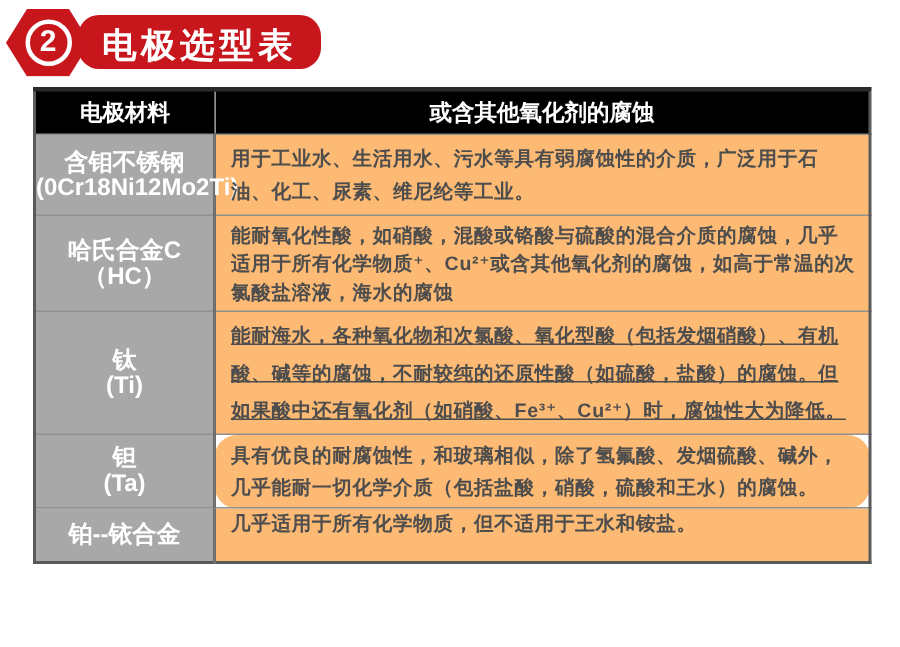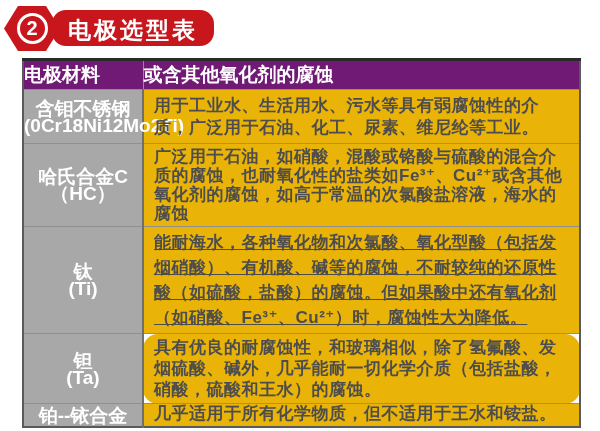--- a/index.html
+++ b/index.html
@@ -39,46 +39,46 @@
     position: absolute; left: 22px; top: 58px;
     width: 559px;
     border-collapse: collapse;
     border: 2px solid #5a5a5a;
     border-top: 3px solid #2a2a2a;
     table-layout: fixed;
   }
   .spec col.c1 { width: 120px; }
   .spec th, .spec td { border: 1px solid #8f8f8f; }
   .spec th {
-    background: #701a75; color: #ffffff;
-    font-size: 19px; font-weight: bold;
-    height: 30px; text-align: left;
+    background: #000000; color: #ffffff;
+    font-size: 15px; font-weight: bold;
+    height: 30px; text-align: center;
   }
   .spec td.mat {
     background: #a8a8a8; color: #ffffff;
-    font-size: 19px; font-weight: bold;
+    font-size: 16px; font-weight: bold;
     text-align: center; vertical-align: middle;
     border-right: 2px solid #6f6f6f;
     line-height: 17px;
   }
   .spec td.desc {
-    background: #eab308; color: #4d4d4d;
-    font-size: 17px; font-weight: bold;
+    background: #fdba74; color: #4d4d4d;
+    font-size: 13px; font-weight: bold;
     padding: 3px 8px 3px 10px;
     vertical-align: middle;
     line-height: 20px;
     letter-spacing: 0.5px;
   }
   tr.r1 { height: 54px; }  tr.r1 td.desc { line-height: 22px; }
   tr.r2 { height: 46px; }  tr.r2 td.desc { line-height: 21px; }
   tr.r3 { height: 62px; }  tr.r3 td.desc { line-height: 19px; }
   tr.r4 { height: 78px; }  tr.r4 td.desc { line-height: 25px; text-decoration: underline; }
   tr.r5 { height: 44px; }  tr.r5 td.desc { line-height: 21px; border-radius: 15px; }
   tr.r6 { height: 22px; }  tr.r6 td.desc { padding-top: 0; padding-bottom: 0; line-height: 19px; }
-  tr.r7 { height: 22px; }  tr.r7 td.desc { padding-top: 0; padding-bottom: 3px; line-height: 19px; }
+  tr.r7 { height: 22px; }  tr.r7 td.desc { padding-top: 0; padding-bottom: 16px; line-height: 19px; }
 </style>
 </head>
 <body>
 
 <div class="banner">
   <div class="hex">
     <div class="hex-circle">2</div>
   </div>
   <div class="ribbon">
     <span>电极选型表</span>
@@ -100,21 +100,21 @@
       <div>含钼不锈钢</div>
       <div>(0Cr18Ni12Mo2Ti)</div>
     </td>
     <td class="desc">用于工业水、生活用水、污水等具有弱腐蚀性的介质，广泛用于石油、化工、尿素、维尼纶等工业。</td>
   </tr>
   <tr class="r3">
     <td class="mat">
       <div>哈氏合金C</div>
       <div>（HC）</div>
     </td>
-    <td class="desc">广泛用于石油，如硝酸，混酸或铬酸与硫酸的混合介质的腐蚀，也耐氧化性的盐类如Fe³⁺、Cu²⁺或含其他氧化剂的腐蚀，如高于常温的次氯酸盐溶液，海水的腐蚀</td>
+    <td class="desc">能耐氧化性酸，如硝酸，混酸或铬酸与硫酸的混合介质的腐蚀，几乎适用于所有化学物质⁺、Cu²⁺或含其他氧化剂的腐蚀，如高于常温的次氯酸盐溶液，海水的腐蚀</td>
   </tr>
   <tr class="r4">
     <td class="mat">
       <div>钛</div>
       <div>(Ti)</div>
     </td>
     <td class="desc">能耐海水，各种氧化物和次氯酸、氧化型酸（包括发烟硝酸）、有机酸、碱等的腐蚀，不耐较纯的还原性酸（如硫酸，盐酸）的腐蚀。但如果酸中还有氧化剂（如硝酸、Fe³⁺、Cu²⁺）时，腐蚀性大为降低。</td>
   </tr>
   <tr class="r5">
     <td class="mat">

